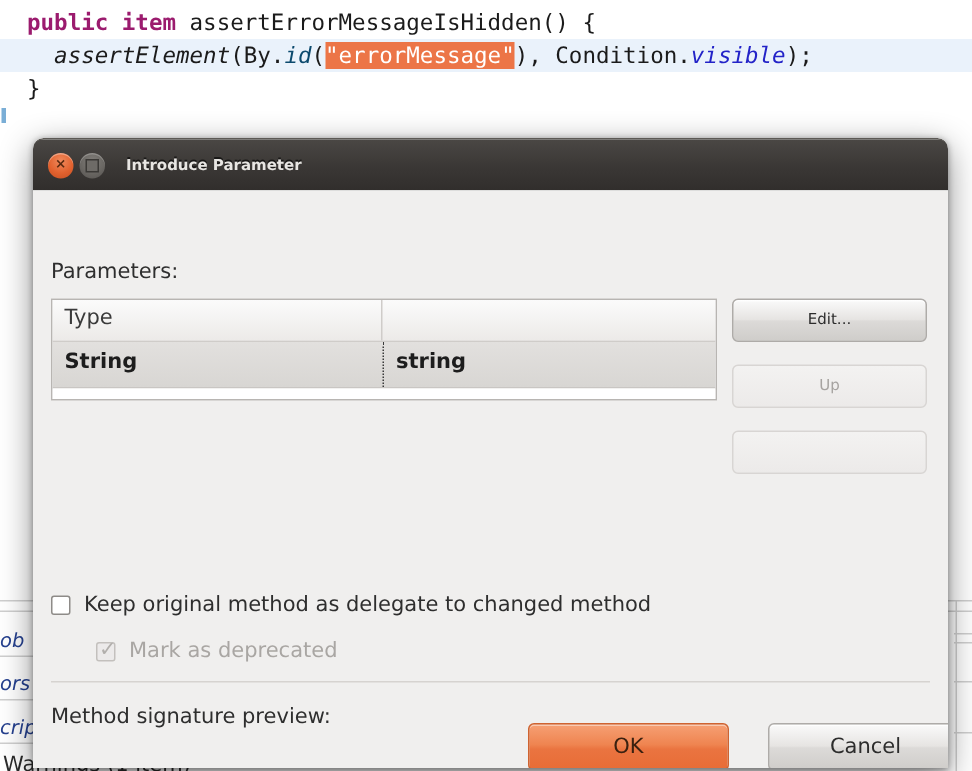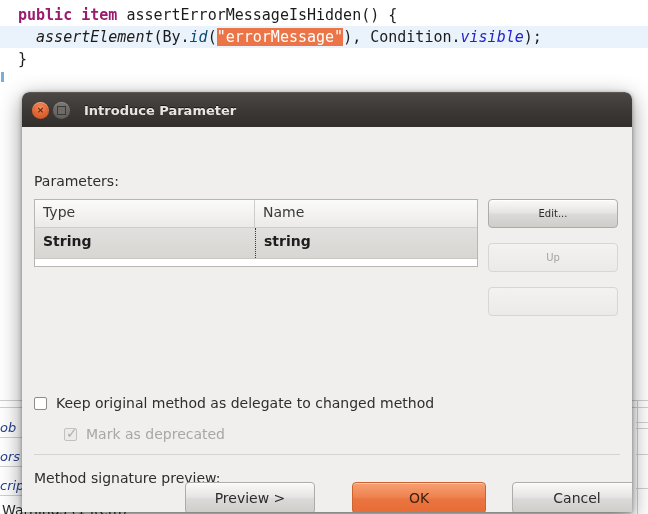--- a/index.html
+++ b/index.html
@@ -139,21 +139,21 @@
   .wbtn.max .sq {
     width: 7px; height: 7px;
     border: 1.5px solid #3b3936;
     background: #6e6b67;
   }
 
   .title-text {
     margin-left: 10px;
     color: #e8e6e3;
     font-family: "DejaVu Sans", sans-serif;
-    font-size: 13px;
+    font-size: 10px;
     font-weight: bold;
     text-shadow: 0 -1px 0 rgba(0,0,0,0.6);
   }
 
   .dialog-body {
     position: relative;
     height: 385px;
     background: #f0efee;
     padding: 0;
     box-sizing: border-box;
@@ -366,21 +366,20 @@
       <div class="title-text">Introduce Parameter</div>
     </div>
 
     <div class="dialog-body">
 
       <div class="label-text" style="left:12px; top:46px;">Parameters:</div>
 
       <div class="tbl">
         <div class="tbl-head">
           <div class="th c1">Type</div>
-          <div class="th c2">Name</div>
         </div>
         <div class="tbl-row">
           <div class="td c1">String</div>
           <div class="td c2">string</div>
         </div>
         <div class="tbl-empty"></div>
       </div>
 
       <div class="sidebtn b1 btn-enabled">Edit...</div>
       <div class="sidebtn b2 btn-disabled">Up</div>
@@ -398,21 +397,20 @@
         <span class="cb-label dim">Mark as deprecated</span>
       </div>
 
       <div class="hr" style="top:327px;"></div>
 
       <div class="label-text" style="left:12px; top:343px;">Method signature preview:</div>
 
       <div class="hr" style="top:355px; width:0;"></div>
 
       <div class="btnbar">
-        <div class="dlgbtn preview btn-enabled">Preview &gt;</div>
         <div class="dlgbtn ok">OK</div>
         <div class="dlgbtn cancel btn-enabled">Cancel</div>
       </div>
 
     </div>
   </div>
 
 </div>
 
 </body></html>

